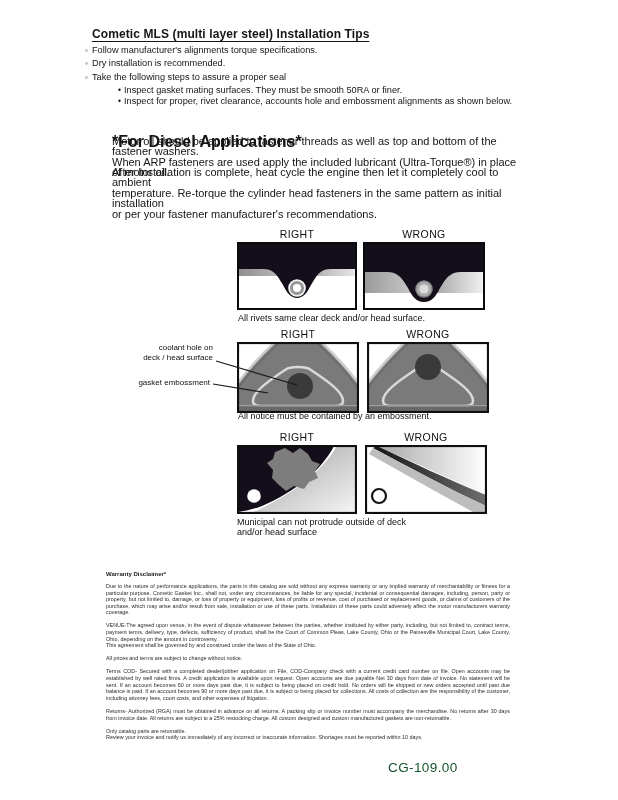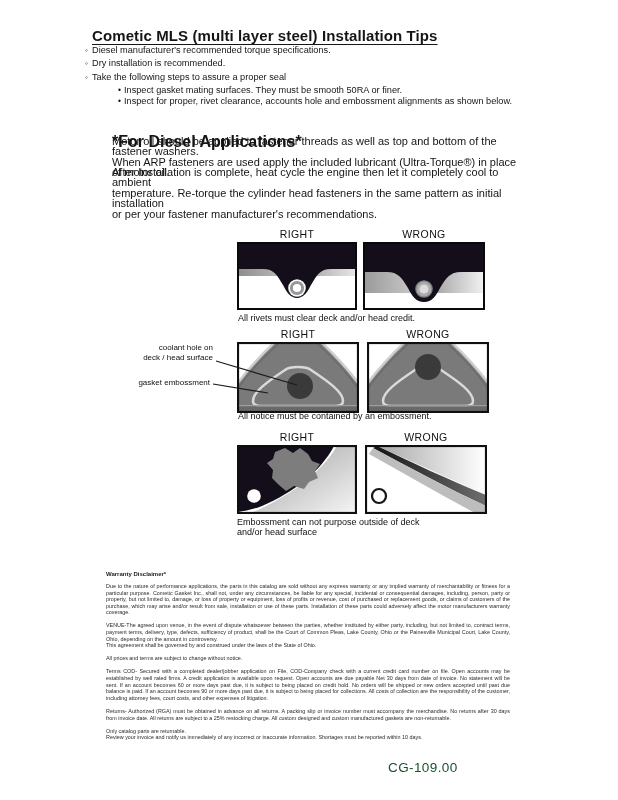--- a/index.html
+++ b/index.html
@@ -4,21 +4,21 @@
 <style>
   html,body{margin:0;padding:0;background:#e8e8e8;}
   .page{
     position:relative;width:618px;height:800px;background:#ffffff;
     font-family:"Liberation Sans",sans-serif;color:#151515;overflow:hidden;
     margin:0 auto;
   }
   .abs{position:absolute;}
   
   .title{
-    left:92px;top:27px;font-size:15px;font-weight:700;
+    left:92px;top:27px;font-size:12px;font-weight:700;
     text-decoration:underline;text-decoration-thickness:1.4px;text-underline-offset:2.5px;
     letter-spacing:.1px;
   }
   
   .bullets{left:85px;top:45px;font-size:9.2px;width:460px;}
   .b-row{height:13.4px;display:flex;align-items:baseline;}
   .b-row.sub{height:11.2px;margin-left:33px;}
   .b-mark{width:7px;flex:0 0 7px;font-size:8.5px;}
   .b-row.sub .b-mark{width:6px;flex-basis:6px;}
   
@@ -42,21 +42,21 @@
 </head>
 <body>
 
 <div class="page">
 
   <div class="abs title">Cometic MLS (multi layer steel) Installation Tips</div>
 
   <div class="abs bullets">
     <div class="b-row">
       <span class="b-mark">◦</span>
-      <span>Diesel manufacturer's recommended torque specifications.</span>
+      <span>Follow manufacturer's alignments torque specifications.</span>
     </div>
     <div class="b-row">
       <span class="b-mark">◦</span>
       <span>Dry installation is recommended.</span>
     </div>
     <div class="b-row">
       <span class="b-mark">◦</span>
       <span>Take the following steps to assure a proper seal</span>
     </div>
     <div class="b-row sub">
@@ -112,21 +112,21 @@
       <rect x="0" y="0" width="122" height="68" fill="#140d1a"></rect>
       <rect x="1" y="51" width="120" height="16" fill="#ffffff"></rect>
       <rect x="1" y="30" width="120" height="21" fill="url(#g1w)"></rect>
       <path d="M0,30 L24,30 C35,30 39,36 45,46 C49,54 53,60 61,60 C69,60 73,54 77,46 C83,36 87,30 98,30 L122,30 L122,0 L0,0 Z" fill="#140d1a"></path>
       <circle cx="61" cy="47" r="8.2" fill="#aaaaaa" stroke="#7d7d7d" stroke-width="1.2"></circle>
       <circle cx="61" cy="47" r="4.6" fill="#dcdcdc"></circle>
       <rect x="1" y="1" width="120" height="66" fill="none" stroke="#0a0a0a" stroke-width="2"></rect>
     </svg>
   </div>
 
-  <div class="abs caption" style="left:238px;top:313px;">All rivets must clear deck and/or head credit.</div>
+  <div class="abs caption" style="left:238px;top:313px;">All rivets same clear deck and/or head surface.</div>
 
   <div class="abs fig-label" style="left:237px;top:328px;width:122px;">RIGHT</div>
   <div class="abs fig-label" style="left:367px;top:328px;width:122px;">WRONG</div>
 
   <div class="abs ann" style="left:100px;top:343px;width:113px;">
     <div>coolant hole on</div>
     <div>deck / head surface</div>
   </div>
   <div class="abs ann" style="left:100px;top:378px;width:110px;">gasket embossment</div>
 
@@ -206,21 +206,21 @@
       <rect x="0" y="0" width="122" height="69" fill="#ffffff"></rect>
       <path d="M12,1 L121,1 L121,50 C84,33 45,16 12,1 Z" fill="url(#g3w1)"></path>
       <path d="M12,1 C46,17 84,35 121,50 L121,61 C82,43 42,21 8,3 Z" fill="url(#g3w2)"></path>
       <path d="M8,3 C42,21 82,43 121,61 L121,69 L112,69 C74,49 38,28 4,9 Z" fill="#bdbdbd"></path>
       <circle cx="14" cy="51" r="7" fill="#ffffff" stroke="#151515" stroke-width="2.2"></circle>
       <rect x="1" y="1" width="120" height="67" fill="none" stroke="#0f0f0f" stroke-width="2.2"></rect>
     </svg>
   </div>
 
   <div class="abs caption" style="left:237px;top:517px;width:260px;">
-    <div>Embossment can not purpose outside of deck</div>
+    <div>Municipal can not protrude outside of deck</div>
     <div>and/or head surface</div>
   </div>
 
   <div class="abs warranty">
     <h4>Warranty Disclaimer*</h4>
     <p>Due to the nature of performance applications, the parts in this catalog are sold without any express warranty or any implied warranty of merchantability or fitness for a particular purpose.  Cometic Gasket Inc., shall not, under any circumstances, be liable for any special, incidental or consequential damages, including, person, party or property, but not limited to, damage, or loss of property or equipment, loss of profits or revenue, cost of purchased or replacement goods, or claims of customers of the purchase, which may arise and/or result from sale, installation or use of these parts.  Installation of these parts could adversely affect the motor manufacturers warranty coverage.</p>
     <p class="nogap">VENUE-The agreed upon venue, in the event of dispute whatsoever between the parties, whether instituted by either party, including, but not limited to, contract terms, payment terms, delivery, type, defects, sufficiency of product, shall be the Court of Common Pleas, Lake County, Ohio or the Painesville Municipal Court, Lake County, Ohio, depending on the amount in controversy.</p>
     <p>This agreement shall be governed by and construed under the laws of the State of Ohio.</p>
     <p>All prices and terms are subject to change without notice.</p>
     <p>Terms COD- Secured with a completed dealer/jobber application on File, COD-Company check with a current credit card number on file.  Open accounts may be established by well rated firms.  A credit application is available upon request.  Open accounts are due payable Net 30 days from date of invoice.  No statement will be sent.  If an account becomes 60 or more days past due, it is subject to being placed on credit hold.  No orders will be shipped or new orders accepted until past due balance is paid.  If an account becomes 90 or more days past due, it is subject to being placed for collections.  All costs of collection are the responsibility of the customer, including attorney fees, court costs, and other expenses of litigation.</p>

